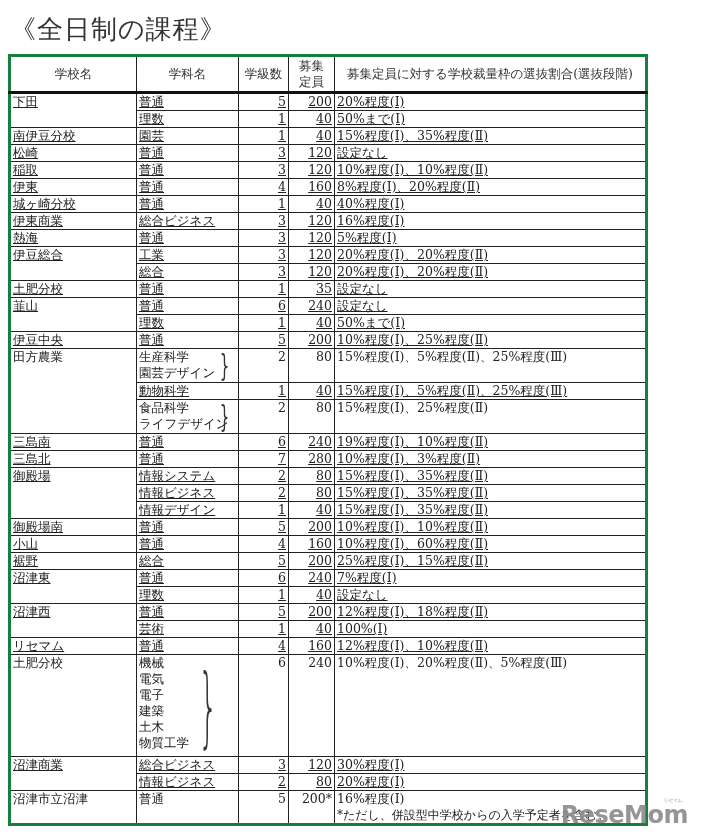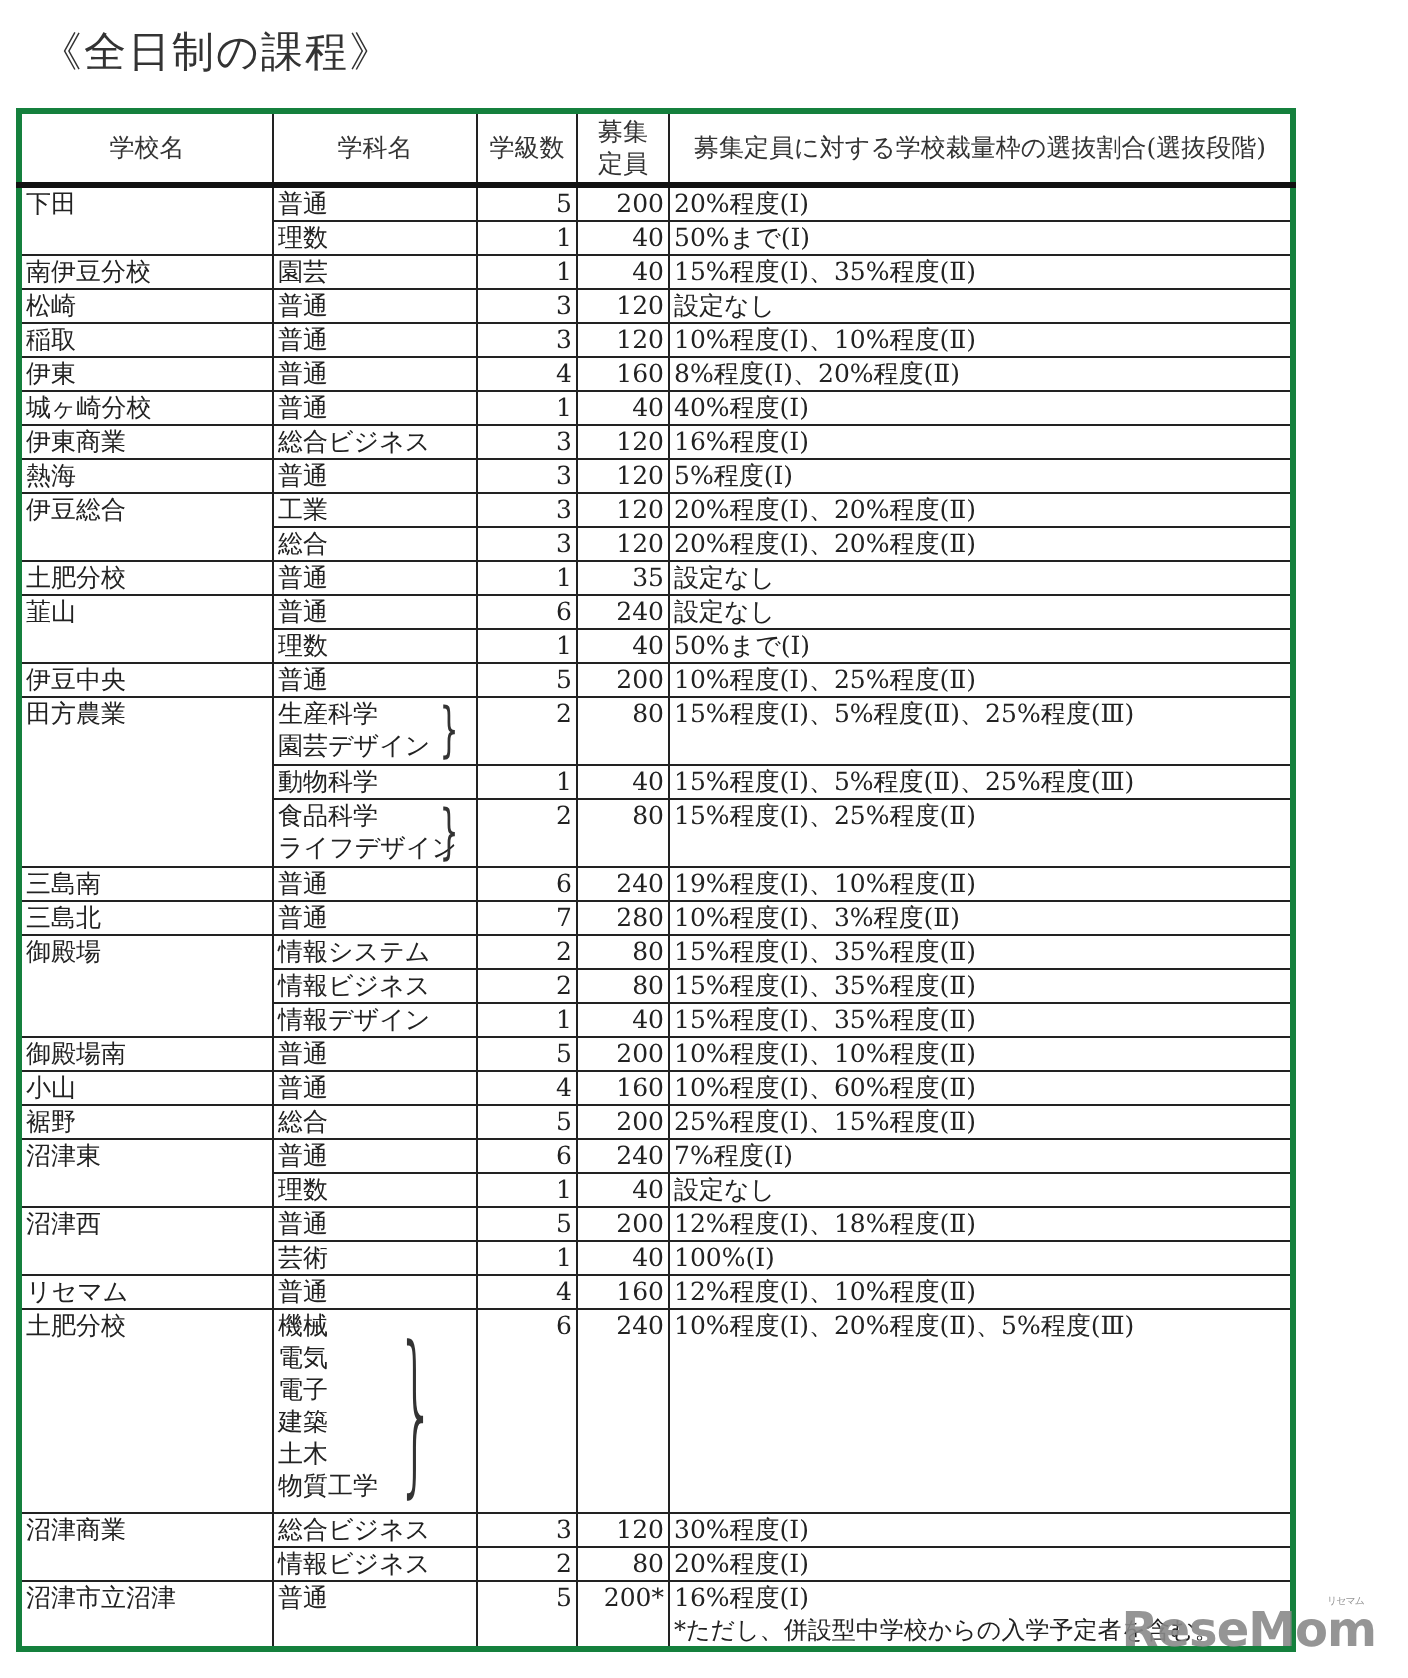--- a/index.html
+++ b/index.html
@@ -1,38 +1,38 @@
 <!DOCTYPE html>
 <html><head>
 <meta charset="utf-8">
 <style>
   html, body { margin:0; padding:0; background:#fff; }
   body { width:704px; height:839px; overflow:hidden; position:relative;
          font-family:"DejaVu Serif","Liberation Serif",serif; color:#222; }
-  .title { position:absolute; left:20px; top:12px; font-size:21px; letter-spacing:1px; color:#333; }
+  .title { position:absolute; left:10px; top:12px; font-size:26px; letter-spacing:1px; color:#333; }
   table.main { position:absolute; left:8px; top:54px; width:640px; border-collapse:collapse;
                border:3px solid #15803d; table-layout:fixed; font-size:12.5px; }
   table.main td, table.main th { border:1px solid #222; padding:0 2px; line-height:16px;
                vertical-align:top; white-space:nowrap; overflow:hidden; }
   table.main th { font-weight:normal; text-align:center; vertical-align:middle; font-size:12.5px;
                   border-bottom:3px solid #111; height:34px; color:#333; }
   th.hdr-ratio { text-align:center; padding-left:10px; }
   th.hdr-cap { line-height:16px; }
   td.num { text-align:right; padding-right:3px; }
   td.mid { vertical-align:middle; }
   td.school { padding-left:2px; }
   .dept-group { position:relative; }
   .brace { position:absolute; right:4px; top:0; bottom:0; display:flex; align-items:center; font-size:22px; color:#333; }
   .brace-big { font-size:88px; transform:scaleX(0.35); right:2px; font-family:"DejaVu Sans",sans-serif; font-weight:100; }
   .brace-small { font-size:30px; transform:scaleX(0.5); right:4px; font-family:"DejaVu Sans",sans-serif; }
   .note { font-size:12px; }
   .watermark { position:absolute; right:16px; bottom:10px; font-family:"DejaVu Sans",sans-serif; font-weight:bold;
                font-size:24px; color:#8a8a8a; letter-spacing:-0.5px; opacity:0.9; }
   .watermark small { position:absolute; right:6px; top:-4px; font-size:5px; font-weight:normal; }
-  tr.r { height:17px; }
+  tr.r { height:17px;text-decoration:underline; }
 </style>
 </head>
 <body>
 
 <div class="title">《全日制の課程》</div>
 
 <table class="main">
   <colgroup>
     <col style="width:127px">
       <col style="width:102px">

